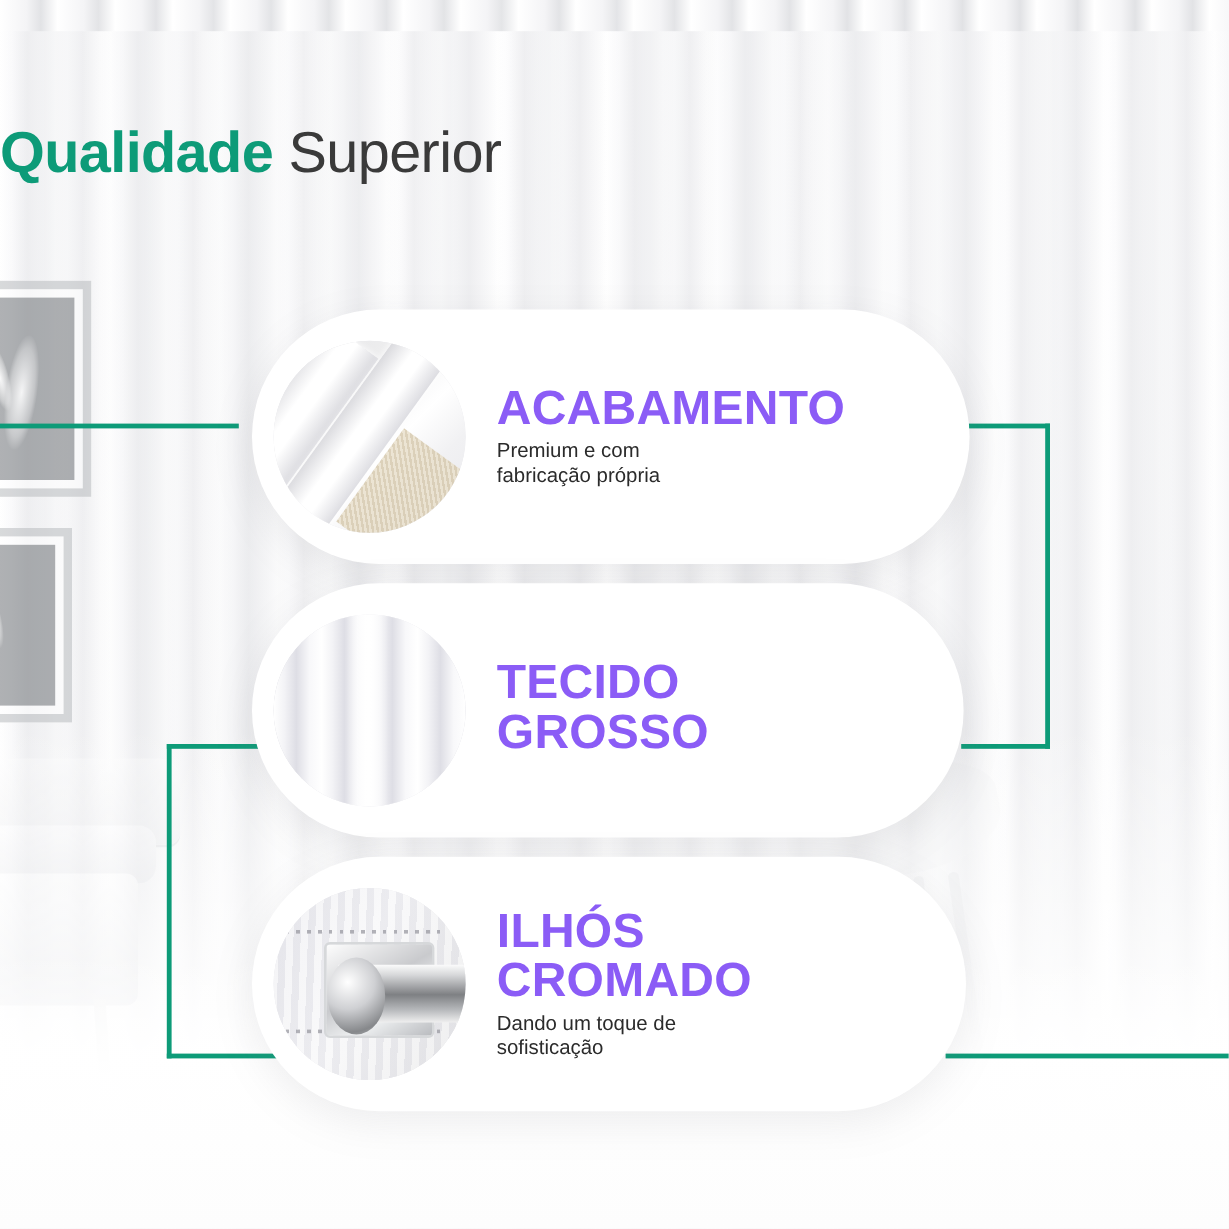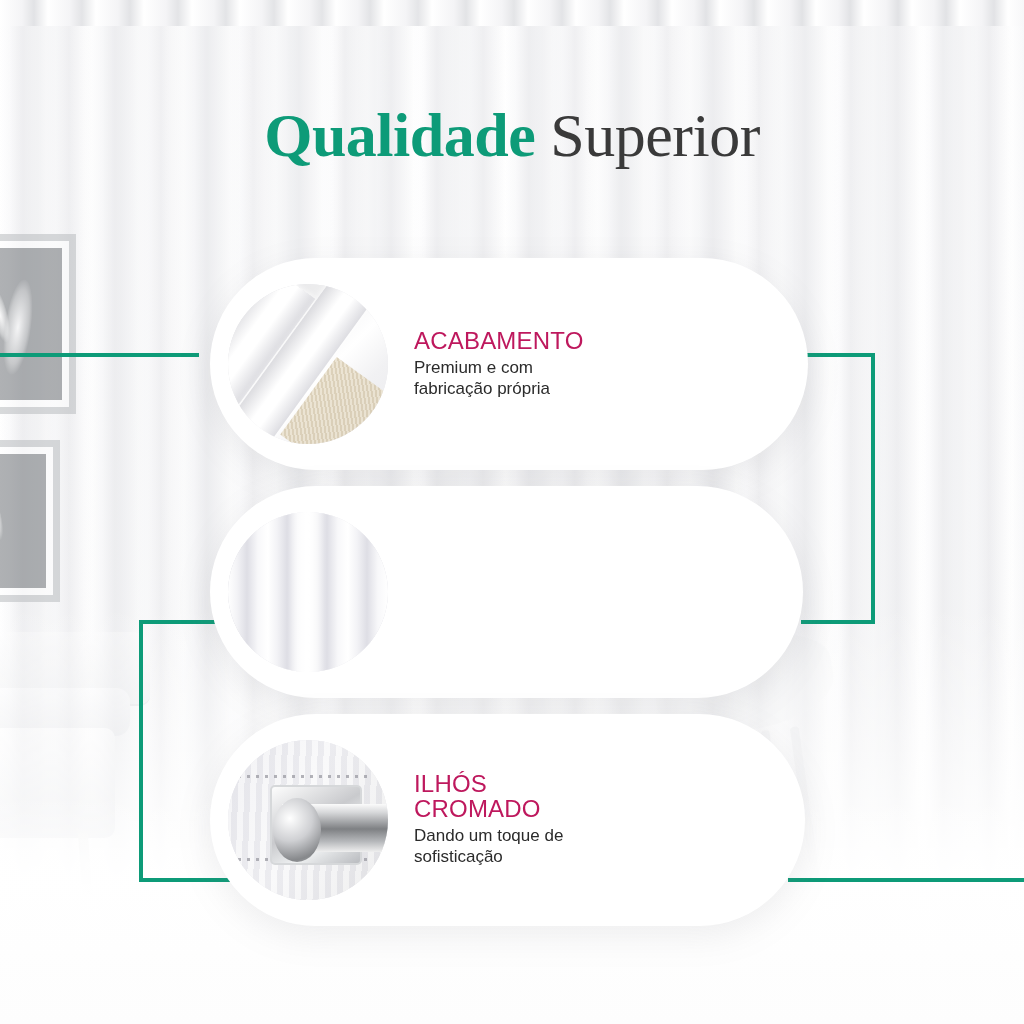--- a/index.html
+++ b/index.html
@@ -105,26 +105,25 @@
   .chair-r .leg.b { left:76px; top:92px; transform:rotate(2deg); }
   .chair-r .leg.c { left:112px; top:90px; transform:rotate(-4deg); }
   .chair-r .leg.d { left:146px; top:86px; transform:rotate(-8deg); }
 
   
   #connectors { position:absolute; inset:0; pointer-events:none; }
 
   
   #title {
     position:absolute; left:0; right:0; top:104px;
-    text-align:center;
-    font-size:62px; line-height:1;
+    text-align:left;
+    font-size:48px; line-height:1;
     font-weight:700;
     letter-spacing:-.5px;
     white-space:nowrap;
-    font-family:Liberation Serif, serif;
   }
   #title .t-accent { color:#0d9b78; font-weight:800; }
   #title .t-rest   { color:#3a3a3a; font-weight:400; }
 
   
   .card {
     position:absolute;
     background:#ffffff;
     border-radius:140px;
     display:flex; align-items:center;
@@ -135,23 +134,23 @@
   #card3 { left:210px; top:714px; width:595px; height:212px;align-items:center; }
 
   .thumb {
     width:160px; height:160px; border-radius:50%;
     margin-left:18px; flex:0 0 auto;
     overflow:hidden; position:relative;
     background:#e8e8ec;
   }
   .card-text { margin-left:26px; }
   .card-title {
-    color:#be185d;
-    font-weight:400;
-    font-size:24px;
+    color:#8b5cf6;
+    font-weight:700;
+    font-size:40px;
     line-height:1.02;
     letter-spacing:.2px;
     white-space:pre-line;
     margin-bottom:5px;
   }
   .card-body {
     color:#2b2b2b;
     font-size:17px;
     line-height:1.22;
     white-space:pre-line;
@@ -303,20 +302,22 @@
   </div>
 </div>
 
 <div class="card" id="card2">
   <div class="thumb">
     <div class="th2">
       <div class="hi"></div>
     </div>
   </div>
   <div class="card-text">
+    <div class="card-title">TECIDO
+GROSSO</div>
   </div>
 </div>
 
 <div class="card" id="card3">
   <div class="thumb">
     <div class="th3">
       <div class="cloth"></div>
       <div class="stitch"></div>
       <div class="stitch s2"></div>
       <div class="plate"></div>

